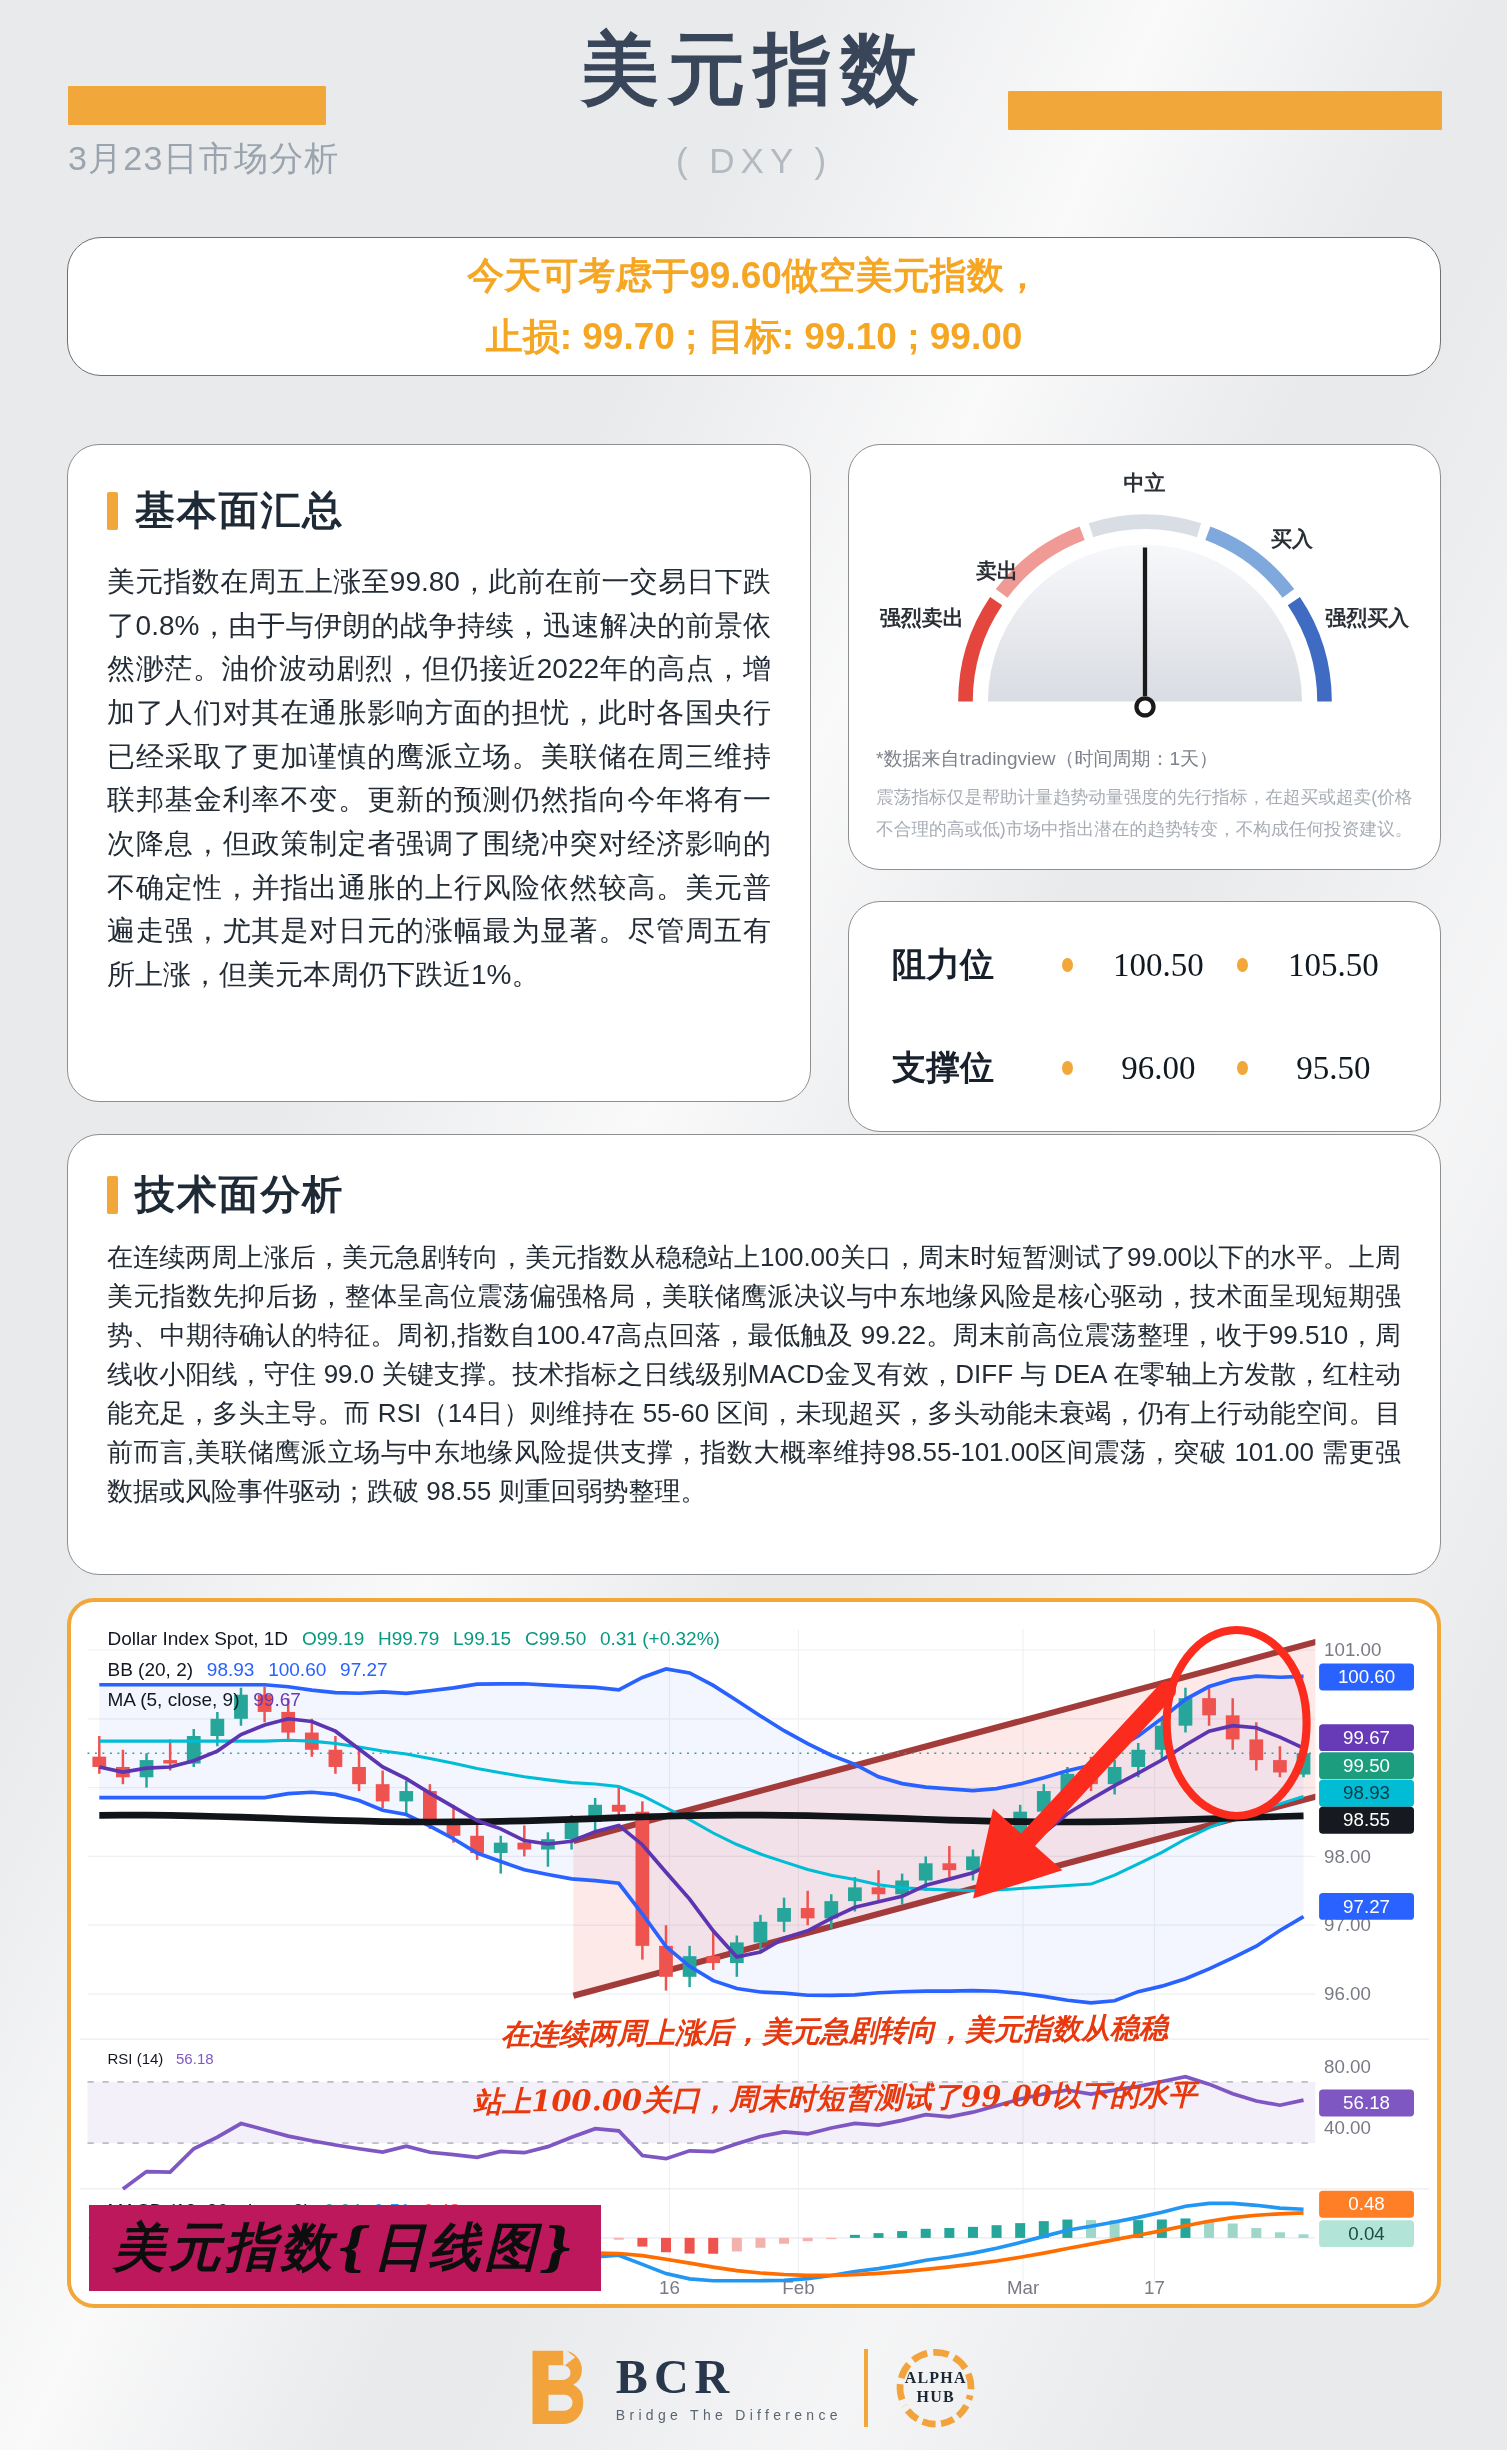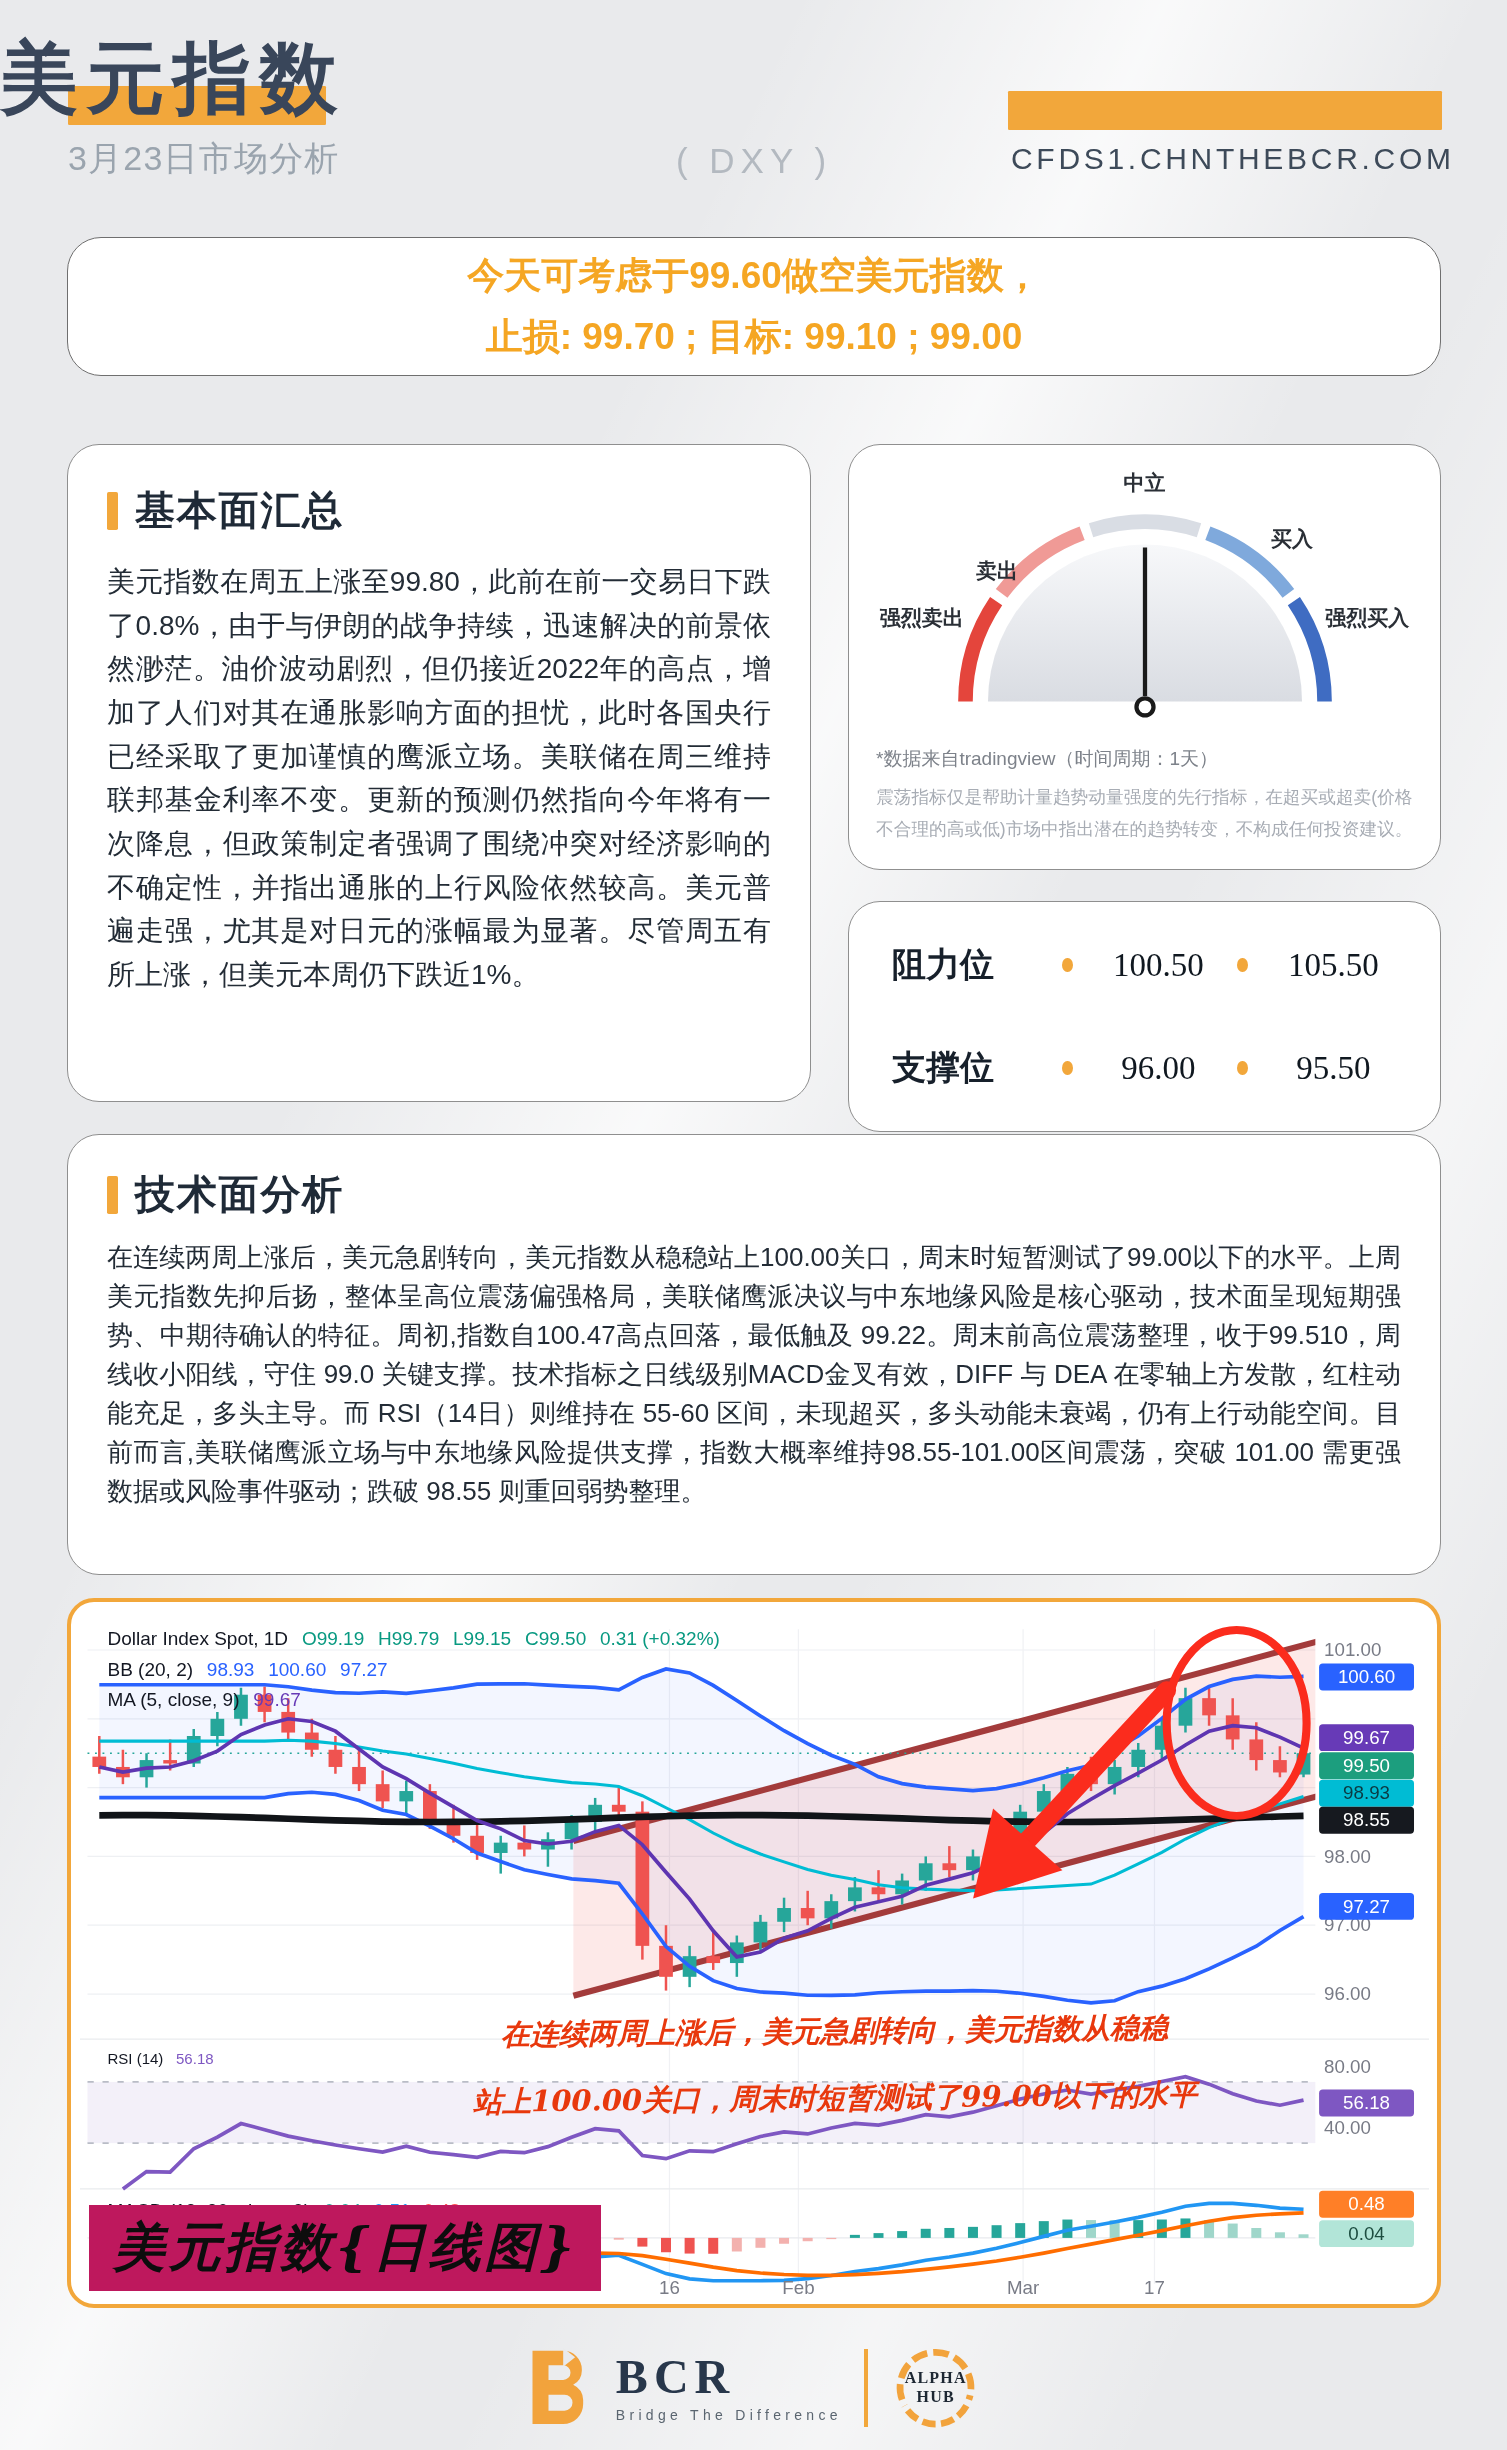--- a/index.html
+++ b/index.html
@@ -8,21 +8,21 @@
     font-family:"Liberation Sans",sans-serif;color:#222;
     background:
       linear-gradient(115deg, rgba(255,255,255,0) 30%, rgba(255,255,255,.75) 44%, rgba(255,255,255,0) 56%),
       linear-gradient(115deg, rgba(255,255,255,0) 60%, rgba(255,255,255,.55) 74%, rgba(255,255,255,0) 86%),
       #e9eaec;
   }
   .card{position:absolute;background:#fff;border:1.2px solid #8f8f8f;border-radius:32px;box-sizing:border-box;}
   
   .hbar{position:absolute;background:#F2A73B;height:39px;border-radius:1.2px;}
   .date-label{position:absolute;left:68px;top:136px;font-size:34px;color:#9aa4ae;letter-spacing:1.2px;}
-  .page-title{position:absolute;left:0;right:0;top:27px;font-size:78px;font-weight:700;color:#39465A;letter-spacing:8.5px;}
+  .page-title{position:absolute;left:0;right:0;top:18px;text-align:center;font-size:78px;font-weight:700;color:#39465A;letter-spacing:8.5px;}
   .page-sub{position:absolute;left:0;right:0;top:141px;text-align:center;font-size:35px;color:#b3b9c0;letter-spacing:6px;}
   .site-url{position:absolute;left:1011px;top:142px;font-size:30px;color:#3d4a59;letter-spacing:3.7px;font-weight:500;}
   
   .banner{left:67px;top:237px;width:1374px;height:139px;border:1.2px solid #6f6f6f;border-radius:34px;
     display:flex;flex-direction:column;justify-content:center;align-items:center;gap:11px;}
   .banner div{font-size:37px;font-weight:700;color:#F5A623;}
   
   .sec-title{display:flex;align-items:center;gap:17px;}
   .sec-tick{width:11px;height:38px;background:#F2A73B;border-radius:1.8px;flex:0 0 auto;}
   .sec-title span{font-size:40px;font-weight:700;color:#1f2a37;letter-spacing:1.8px;}
@@ -78,21 +78,20 @@
 </head>
 <body>
 
 <div class="page">
 
   <div class="hbar" style="left:68px;top:86px;width:258px;"></div>
   <div class="hbar" style="left:1008px;top:91px;width:434px;"></div>
   <div class="date-label">3月23日市场分析</div>
   <div class="page-title">美元指数</div>
   <div class="page-sub">( DXY )</div>
-  <div class="site-url">CFDS1.CHNTHEBCR.COM</div>
 
   <div class="card banner">
     <div>今天可考虑于99.60做空美元指数，</div>
     <div>止损: 99.70 ; 目标: 99.10 ; 99.00</div>
   </div>
 
   <div class="card fund">
     <div class="sec-title">
       <div class="sec-tick"></div>
       <span>基本面汇总</span>

